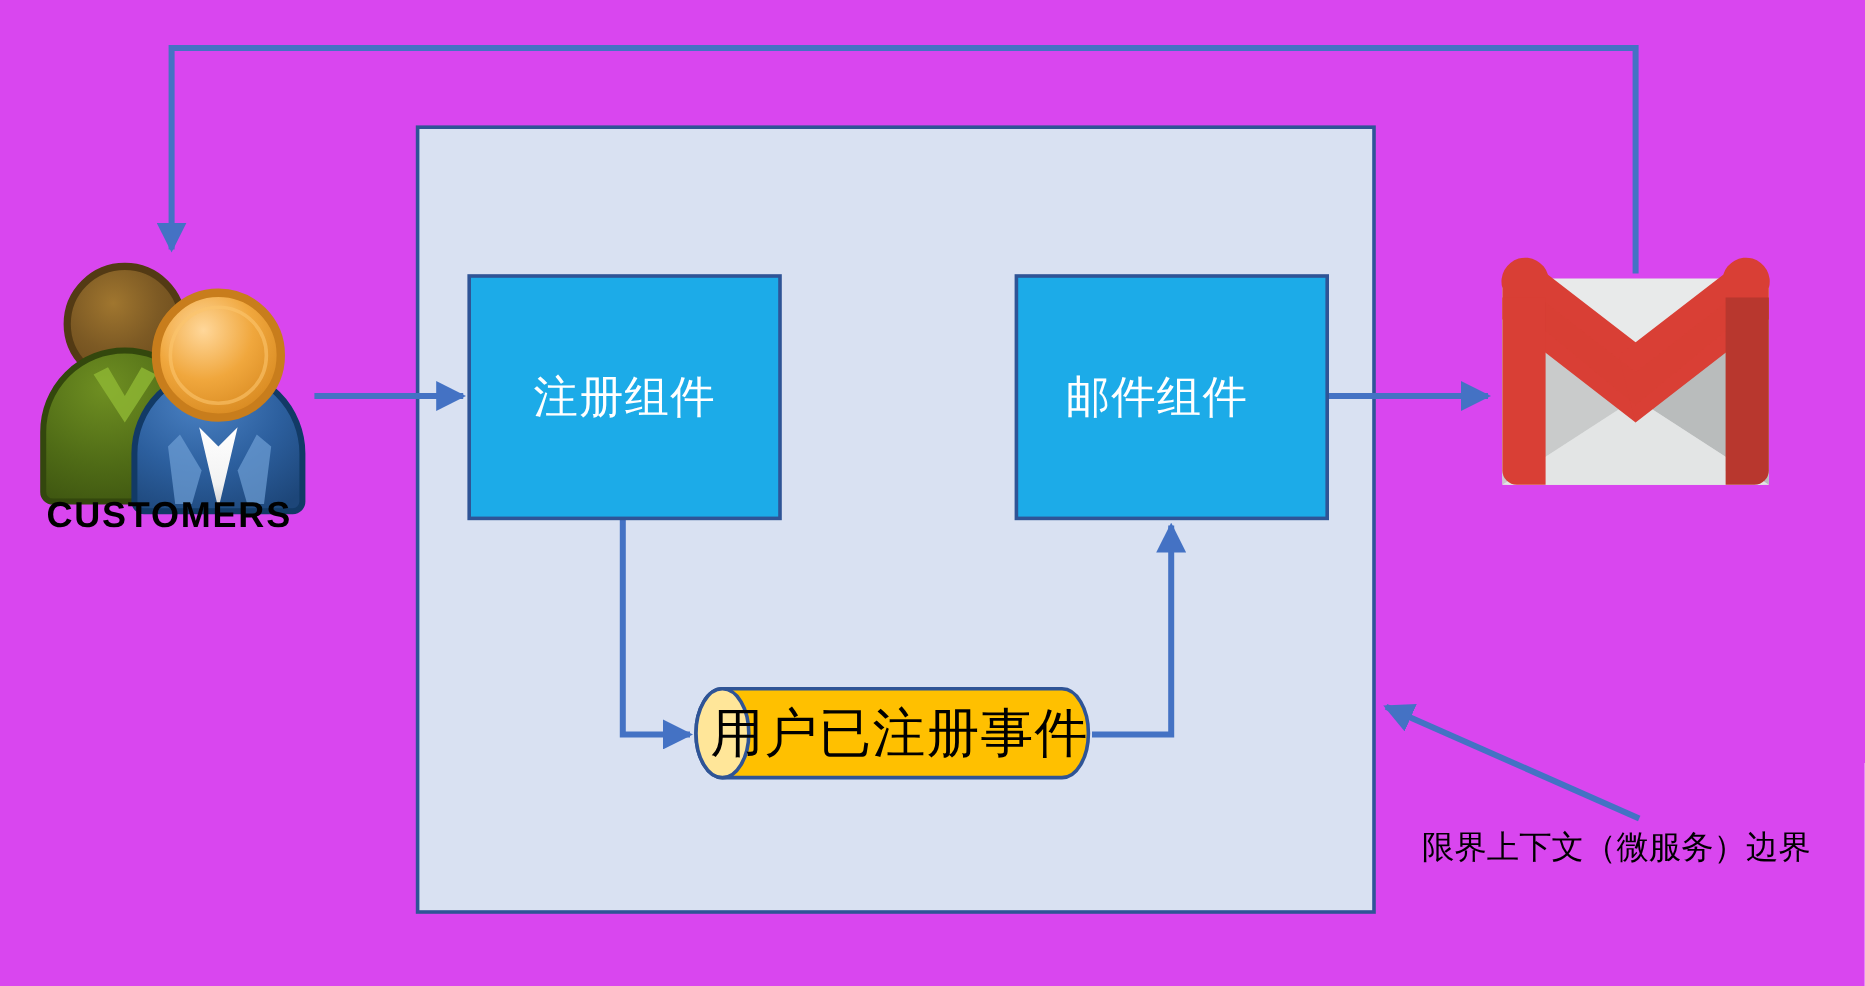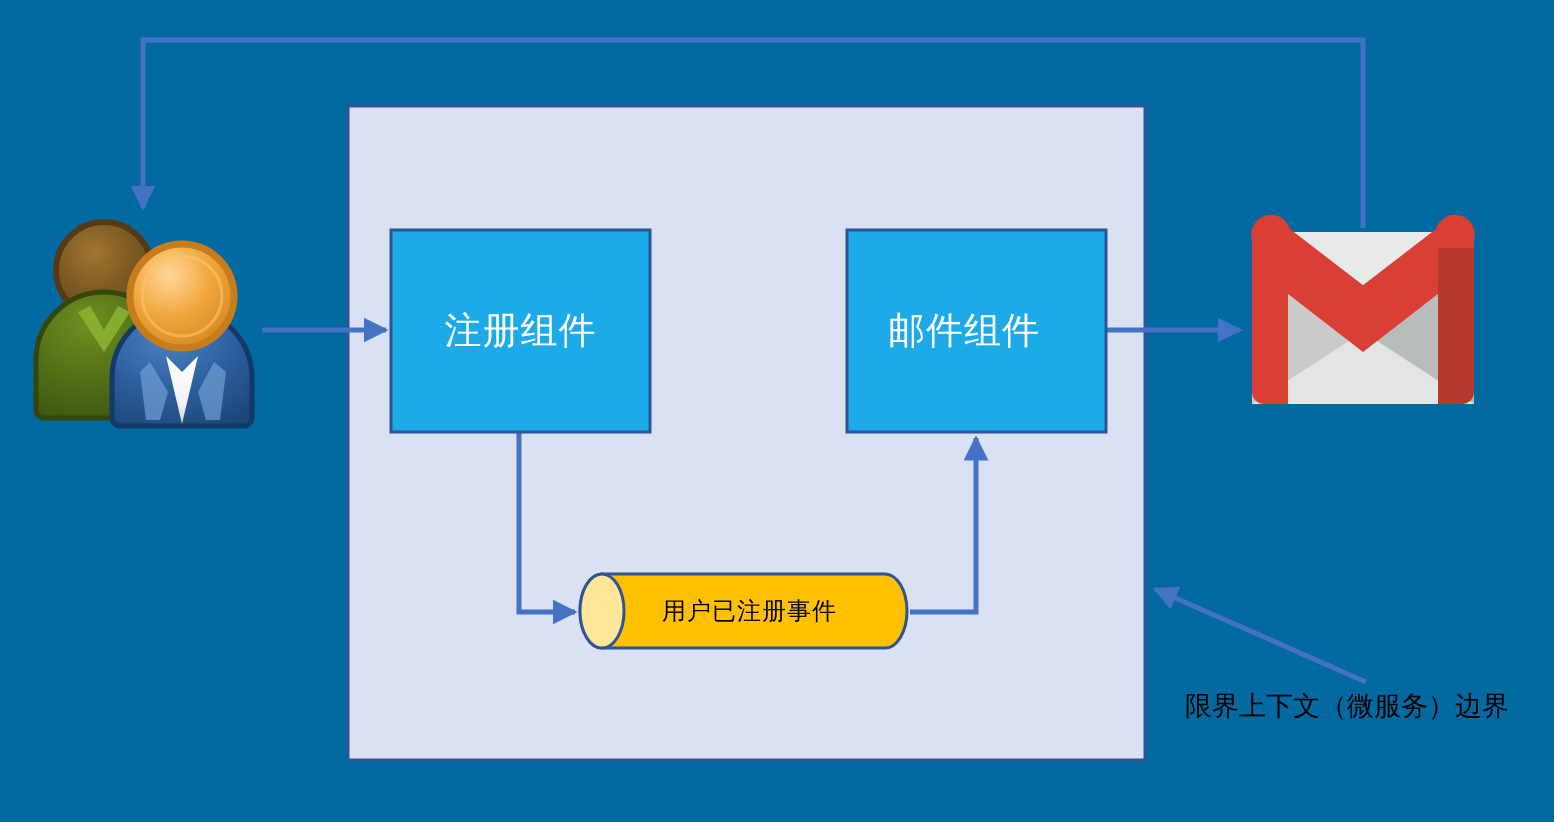--- a/index.html
+++ b/index.html
@@ -7,21 +7,21 @@
     padding: 0;
     background: #ffffff;
   }
   body {
     font-family: "Liberation Sans", "DejaVu Sans", sans-serif;
   }
   #canvas {
     position: relative;
     width: 1554px;
     height: 822px;
-    background: #0369a1;
+    background: #d946ef;
     overflow: hidden;
   }
   #diagram-svg {
     position: absolute;
     left: 0;
     top: 0;
     width: 1554px;
     height: 822px;
   }
   .node-label {
@@ -34,21 +34,21 @@
     white-space: nowrap;
   }
   #label-registration, #label-mail {
     color: #ffffff;
     font-size: 37px;
     font-family: "DejaVu Sans", "Liberation Sans", sans-serif;
     letter-spacing: 1px;
   }
   #label-queue {
     color: #000000;
-    font-size: 24px;
+    font-size: 44px;
     font-family: "DejaVu Sans", "Liberation Sans", sans-serif;
     letter-spacing: 1px;
   }
   #label-customers {
     color: #000000;
     font-size: 30px;
     font-weight: bold;
     letter-spacing: 1.5px;
     font-family: "Liberation Sans", sans-serif;
   }
@@ -153,16 +153,17 @@
       <path d="M 1288 252 L 1363 310 L 1438 252 L 1438 276 L 1363 338 L 1288 276 Z" fill="#d93f35" opacity="0.25"></path>
     </g>
   </svg>
 
   <div class="node-label" id="label-registration" style="left:391px; top:230px; width:259px; height:202px;">注册组件</div>
 
   <div class="node-label" id="label-mail" style="left:847px; top:230px; width:234px; height:202px;">邮件组件</div>
 
   <div class="node-label" id="label-queue" style="left:602px; top:574px; width:295px; height:74px;">用户已注册事件</div>
 
+  <div class="node-label" id="label-customers" style="left:10px; top:412px; width:262px; height:36px;">CUSTOMERS</div>
 
   <div class="node-label" id="label-boundary-caption" style="left:1185px; top:686px; width:360px; height:40px; justify-content:flex-start;">限界上下文（微服务）边界</div>
 
 </div>
 
 </body></html>

